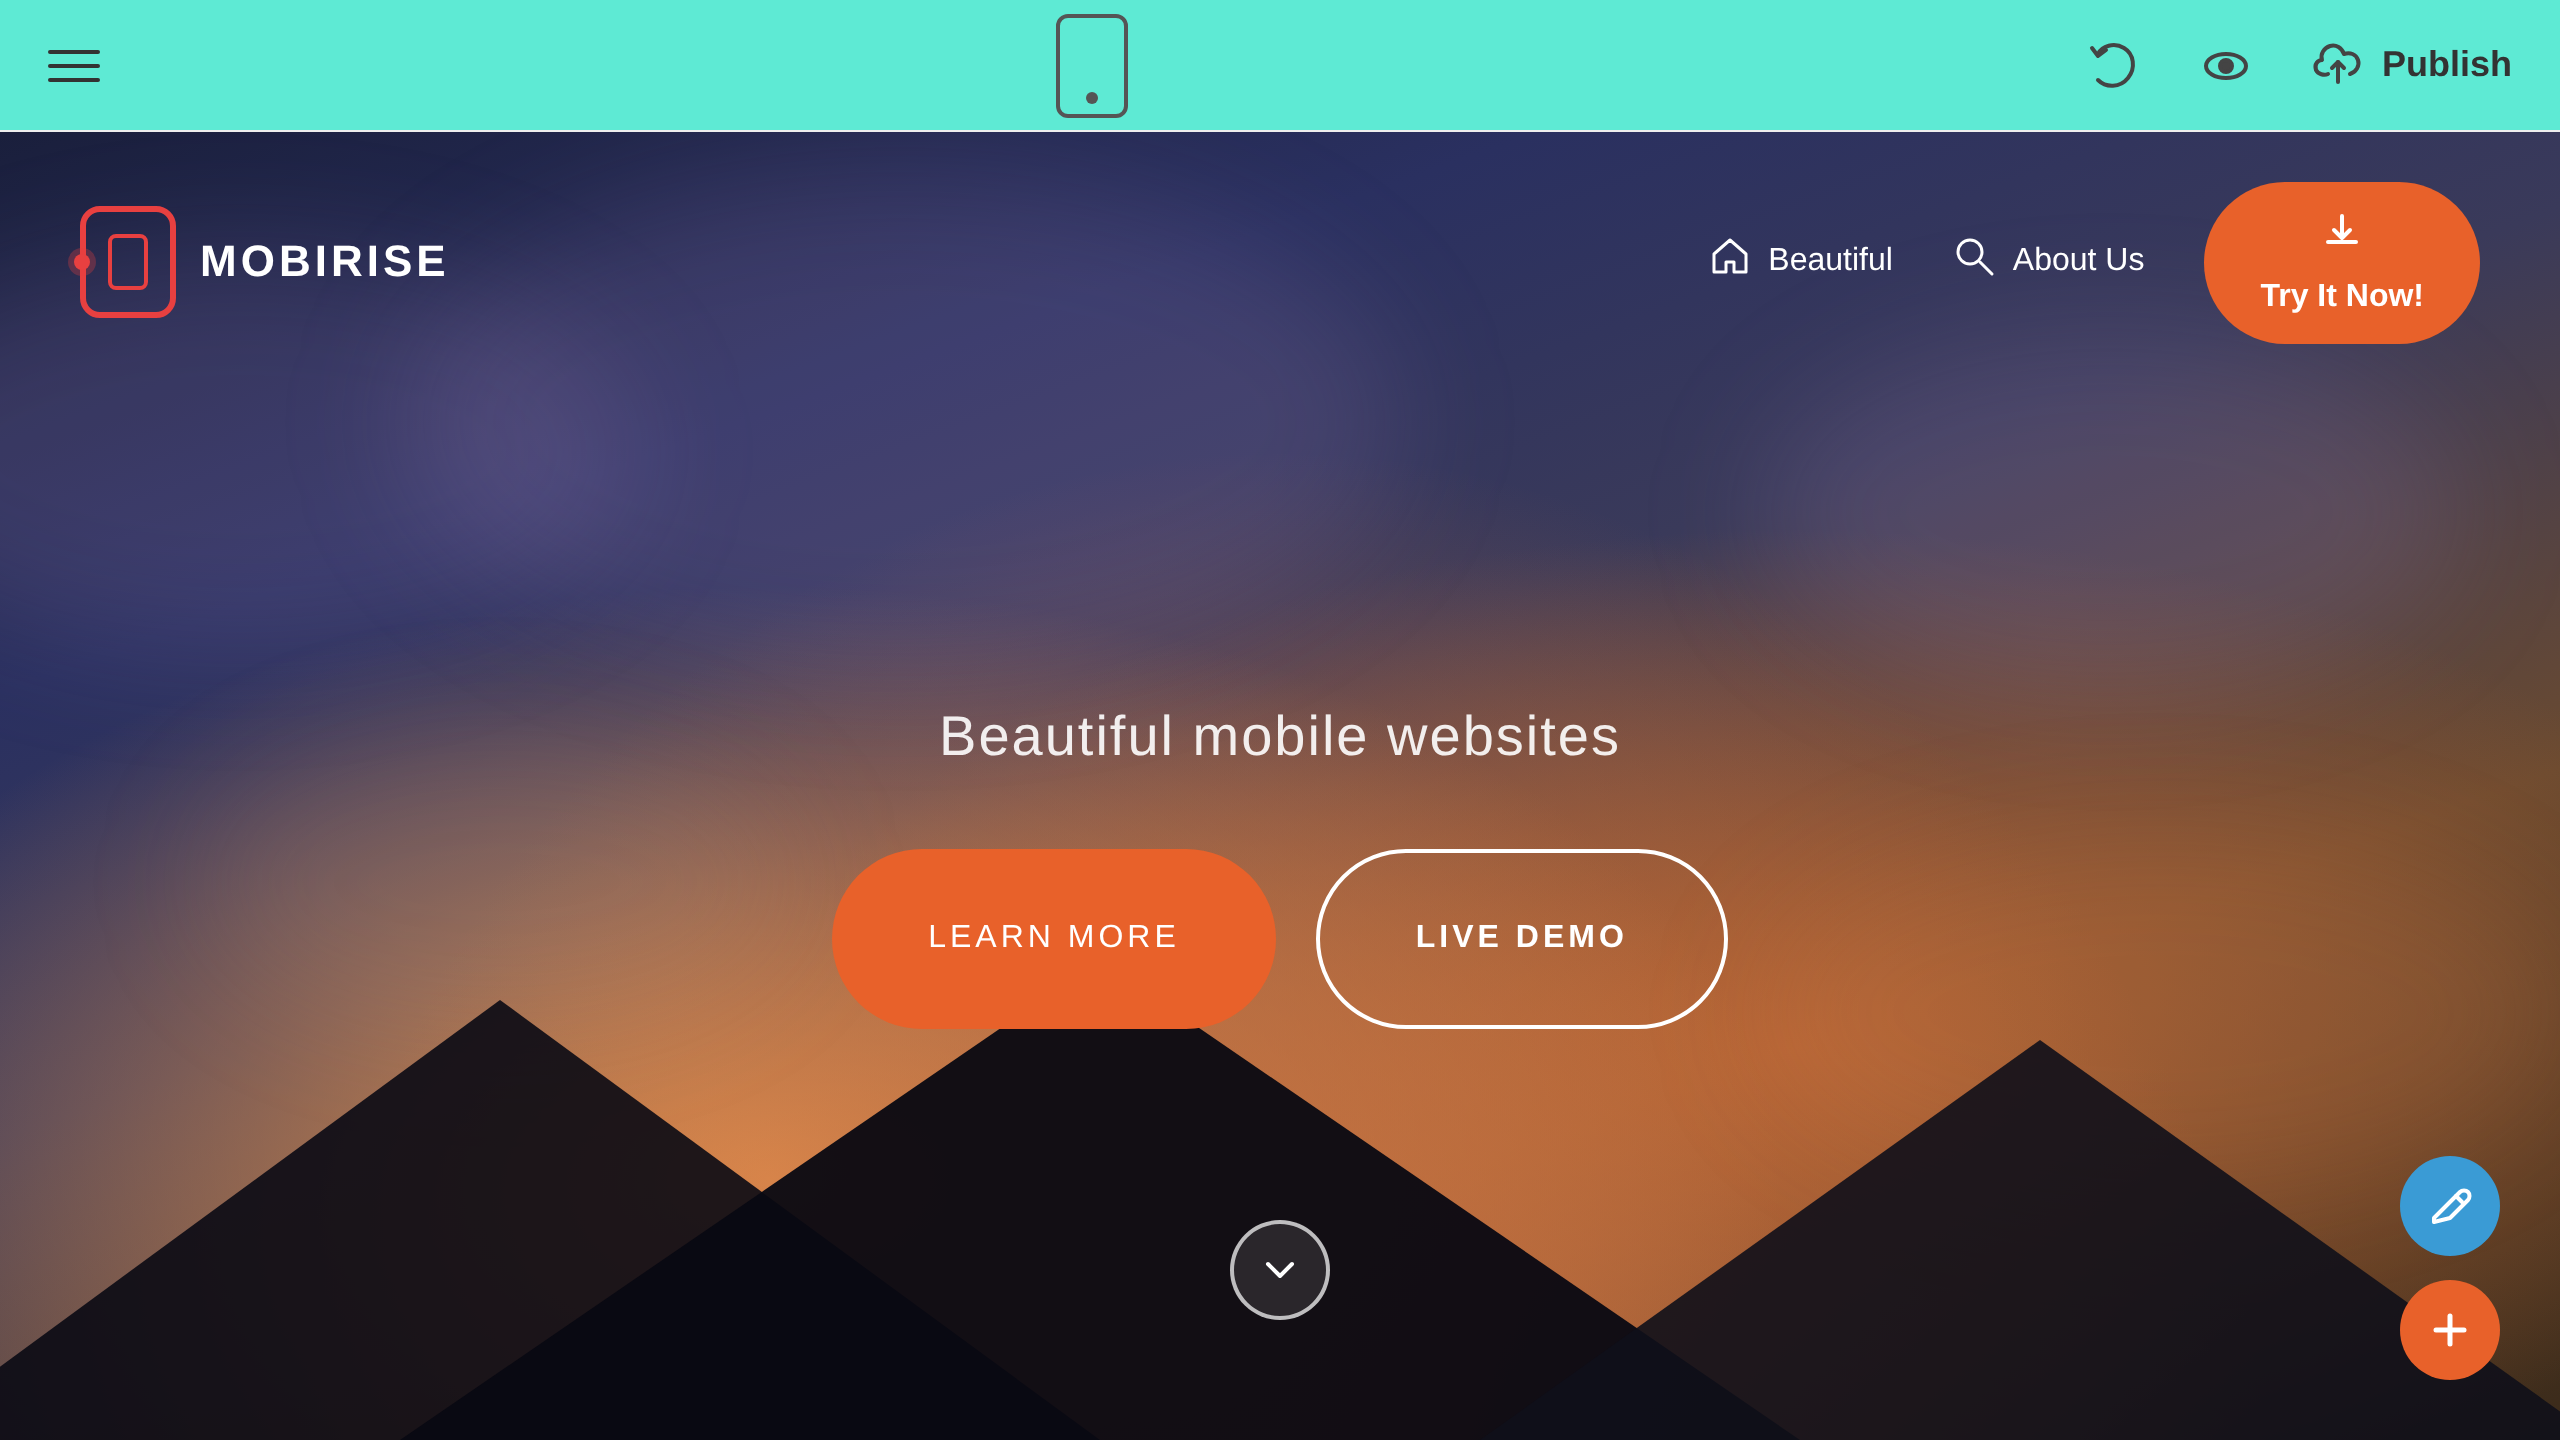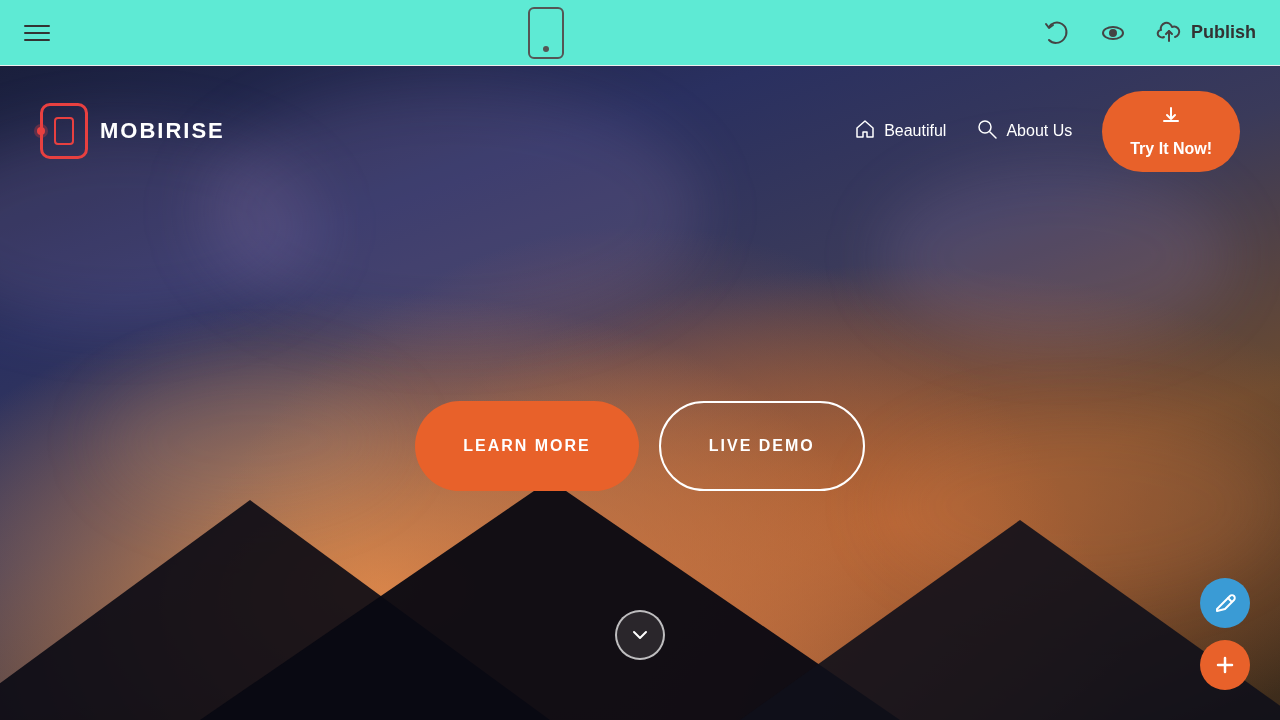--- a/index.html
+++ b/index.html
@@ -185,21 +185,21 @@
       margin-top: 40px;
       display: flex;
       justify-content: center;
       gap: 20px;
     }
     .btn-primary {
       background: #e8612a;
       color: #fff;
       padding: 20px 48px;
       border-radius: 50px;
-      font-size: 16px; font-weight: 700;
+      font-size: 16px; font-weight: 400;
       letter-spacing: 2px;
       border: none; cursor: pointer;
       text-transform: uppercase;
       text-align: center;
     }
     .btn-outline {
       background: transparent;
       color: #fff;
       padding: 34px 48px;
       border-radius: 50px;
@@ -341,20 +341,21 @@
         </span>
         <span>Try It Now!</span>
       </button>
     </div>
   </nav>
 
   <div id="hero-content">
     <h1 id="hero-title">
       <br>
     </h1>
+    <p id="hero-subtitle">Beautiful mobile websites</p>
     <div id="hero-buttons">
       <button class="btn-primary">LEARN MORE</button>
       <button class="btn-outline">LIVE DEMO</button>
     </div>
   </div>
 
   <div id="scroll-down">
     <svg viewBox="0 0 20 20" fill="none" stroke="white" stroke-width="2" stroke-linecap="round" stroke-linejoin="round">
       <polyline points="4,7 10,13 16,7"></polyline>
     </svg>

